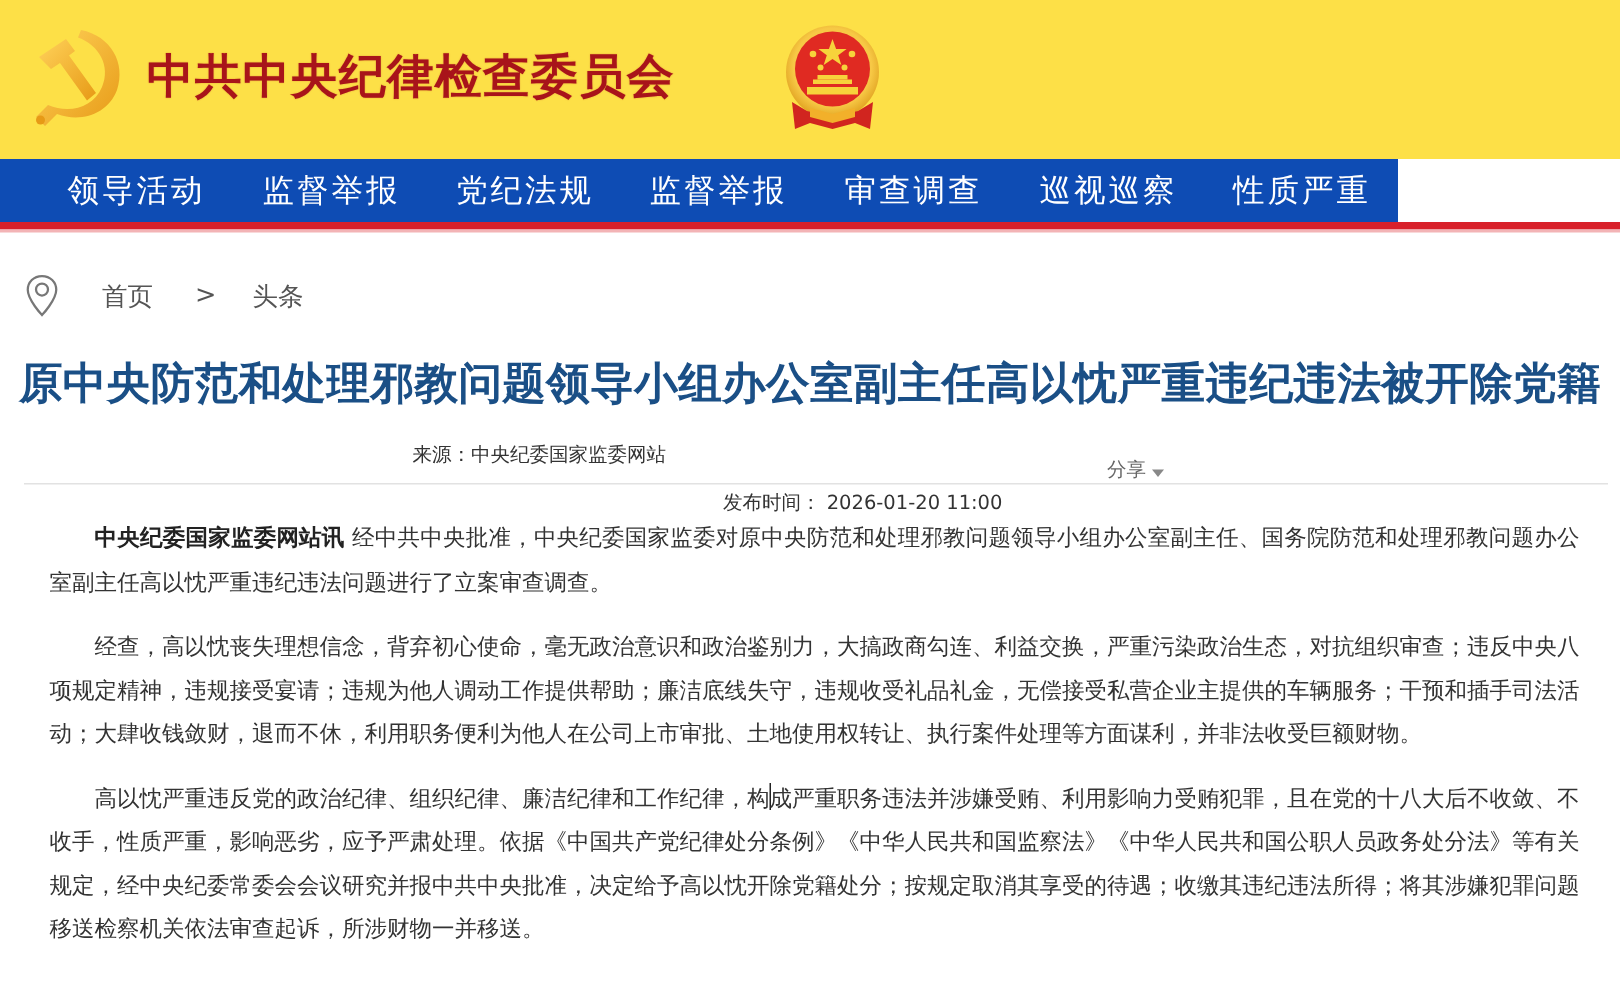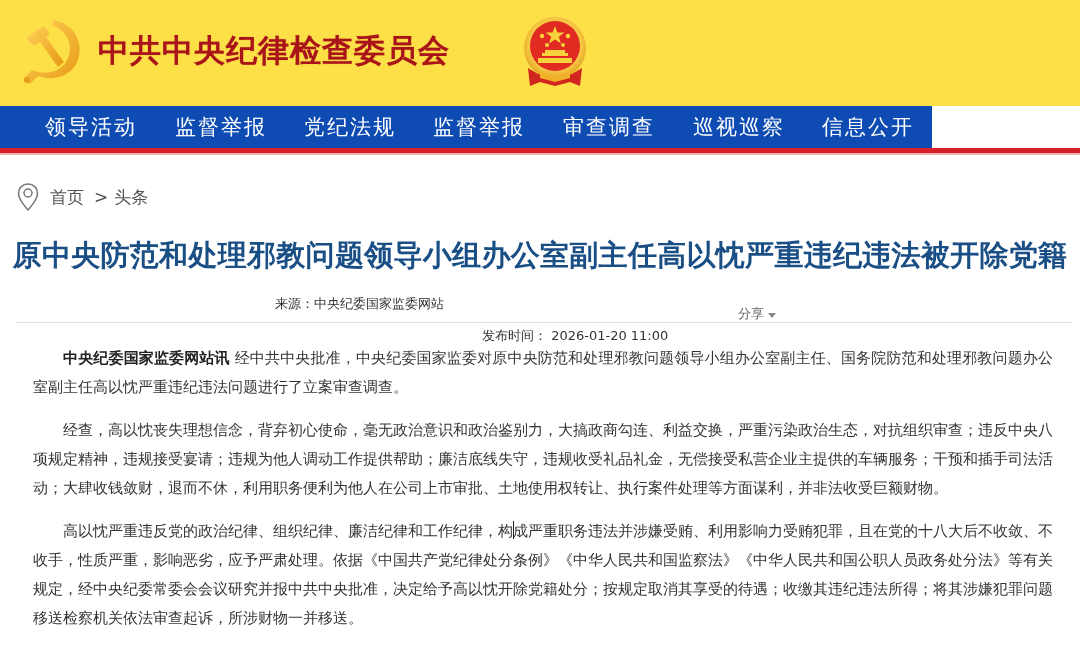--- a/index.html
+++ b/index.html
@@ -31,21 +31,21 @@
     .navbar-stripe2 { position: absolute; left: 0; top: 153px; width: 1080px; height: 2px; background: #f3b4b6; }
     .nav-list { position: absolute; left: 0; top: 0; height: 42px; width: 1080px; }
     .nav-item {
       position: absolute; top: 0; height: 42px; line-height: 42px;
       font-family: "DejaVu Serif", "Liberation Serif", serif;
       color: #fff; font-size: 21px; letter-spacing: 2px; white-space: nowrap;
       cursor: pointer;
     }
 
     
-    .breadcrumb { position: absolute; left: 16px; top: 182px; height: 30px; display: flex; align-items: center; }
+    .breadcrumb { position: absolute; left: 16px; top: 182px; height: 30px; display: flex; align-items: center; gap: 18px; }
     .pin-icon { width: 24px; height: 30px; margin-right: 10px; }
     .crumb { font-size: 17px; color: #555; cursor: pointer; }
     .crumb-sep { font-size: 17px; color: #555; margin: 0 6px 0 10px; }
     .crumb-current { font-size: 17px; color: #555; }
 
     
     .article-title {
       position: absolute; left: 0; top: 236px; width: 1080px; text-align: center;
       font-size: 29px; font-weight: bold; color: #1a4f86; letter-spacing: 0.3px;
       white-space: nowrap;
@@ -112,21 +112,21 @@
 </header>
 
 <nav class="navbar">
   <div class="nav-list">
     <a class="nav-item" style="left:45px">领导活动</a>
     <a class="nav-item" style="left:175px">监督举报</a>
     <a class="nav-item" style="left:304px">党纪法规</a>
     <a class="nav-item" style="left:433px">监督举报</a>
     <a class="nav-item" style="left:563px">审查调查</a>
     <a class="nav-item" style="left:693px">巡视巡察</a>
-    <a class="nav-item" style="left:822px">信息公开</a>
+    <a class="nav-item" style="left:822px">性质严重</a>
   </div>
 </nav>
 <div class="navbar-stripe"></div>
 <div class="navbar-stripe2"></div>
 
 <div class="breadcrumb">
   <svg class="pin-icon" viewBox="0 0 24 30">
     <path d="M12 2 C6.5 2 2.5 6 2.5 11.2 C2.5 18 12 28 12 28 C12 28 21.5 18 21.5 11.2 C21.5 6 17.5 2 12 2 Z" fill="none" stroke="#777" stroke-width="1.5"></path>
     <circle cx="12" cy="11" r="4" fill="none" stroke="#777" stroke-width="1.5"></circle>
   </svg>

